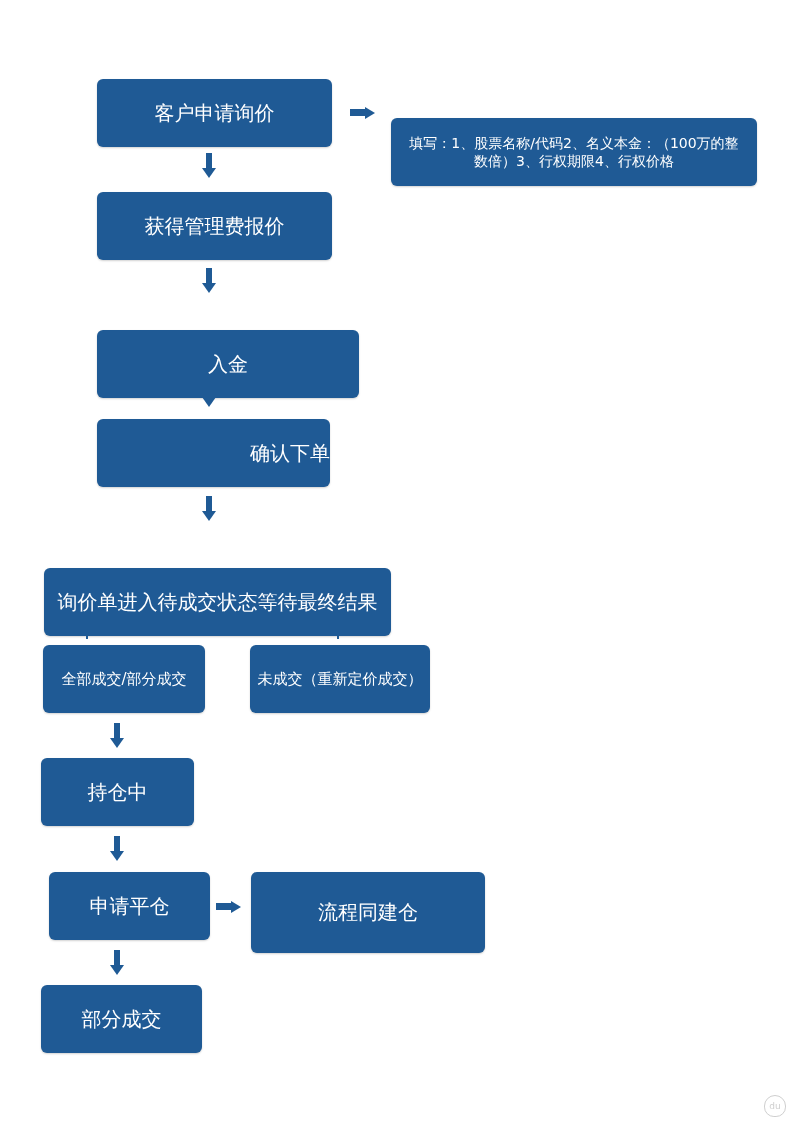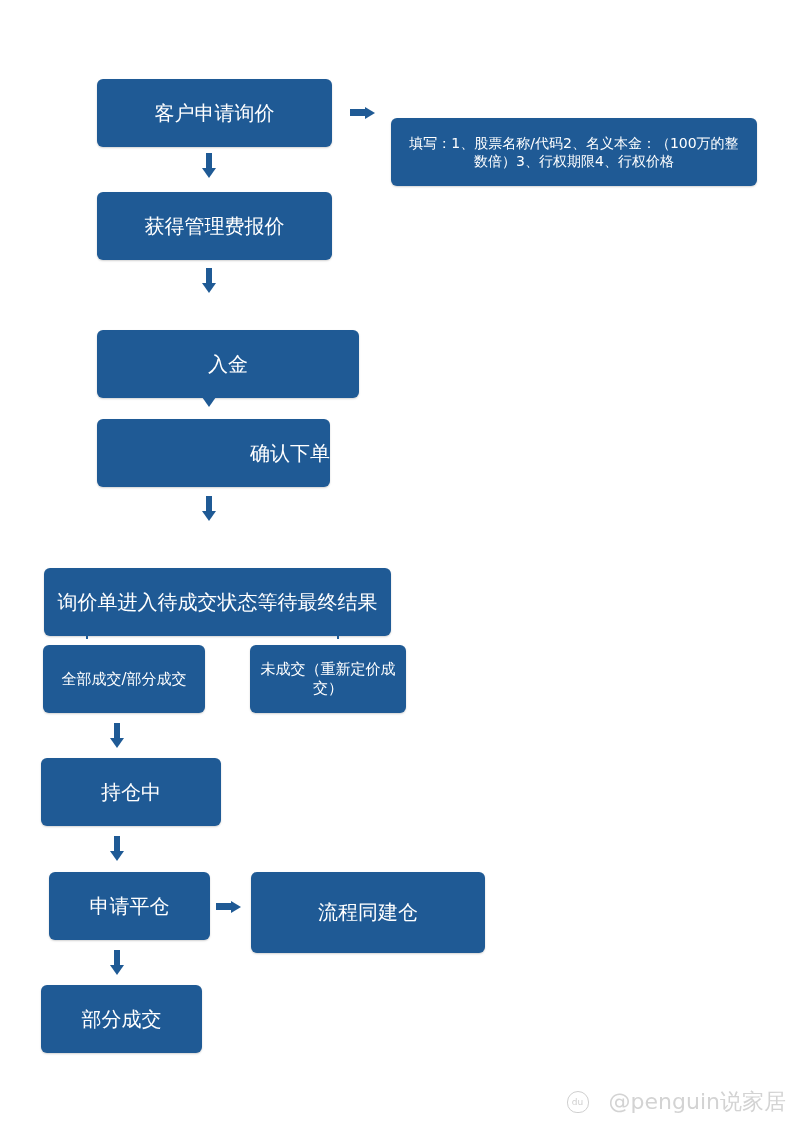--- a/index.html
+++ b/index.html
@@ -96,30 +96,30 @@
 </div>
 
 <div class="line" style="left:215px;top:600px;width:2px;height:22px;"></div>
 <div class="line" style="left:86px;top:621px;width:253px;height:2px;"></div>
 <div class="line" style="left:86px;top:621px;width:2px;height:18px;"></div>
 <div class="line" style="left:337px;top:621px;width:2px;height:18px;"></div>
 
 <div class="box md" style="left:43px;top:645px;width:162px;height:68px;">
   <span>全部成交/部分成交</span>
 </div>
-<div class="box md" style="left:250px;top:645px;width:156px;height:68px;">
+<div class="box md" style="left:250px;top:645px;width:180px;height:68px;">
   <span>未成交（重新定价成交）</span>
 </div>
 
 <div class="arrow-down" style="left:110px;top:723px;width:14px;height:26px;">
   <div class="shaft" style="left:4px;top:0;width:6px;height:16px;"></div>
   <div class="head" style="left:0;top:15px;"></div>
 </div>
 
-<div class="box lg" style="left:41px;top:758px;width:180px;height:68px;">
+<div class="box lg" style="left:41px;top:758px;width:153px;height:68px;">
   <span>持仓中</span>
 </div>
 
 <div class="arrow-down" style="left:110px;top:836px;width:14px;height:26px;">
   <div class="shaft" style="left:4px;top:0;width:6px;height:16px;"></div>
   <div class="head" style="left:0;top:15px;"></div>
 </div>
 
 <div class="box lg" style="left:49px;top:872px;width:161px;height:68px;">
   <span>申请平仓</span>
@@ -138,14 +138,13 @@
   <div class="shaft" style="left:4px;top:0;width:6px;height:16px;"></div>
   <div class="head" style="left:0;top:15px;"></div>
 </div>
 
 <div class="box lg" style="left:41px;top:985px;width:161px;height:68px;">
   <span>部分成交</span>
 </div>
 
 <div class="watermark">
   <span class="paw">du</span>
-  <span>@penguin说家居</span>
 </div>
 
 </body></html>

